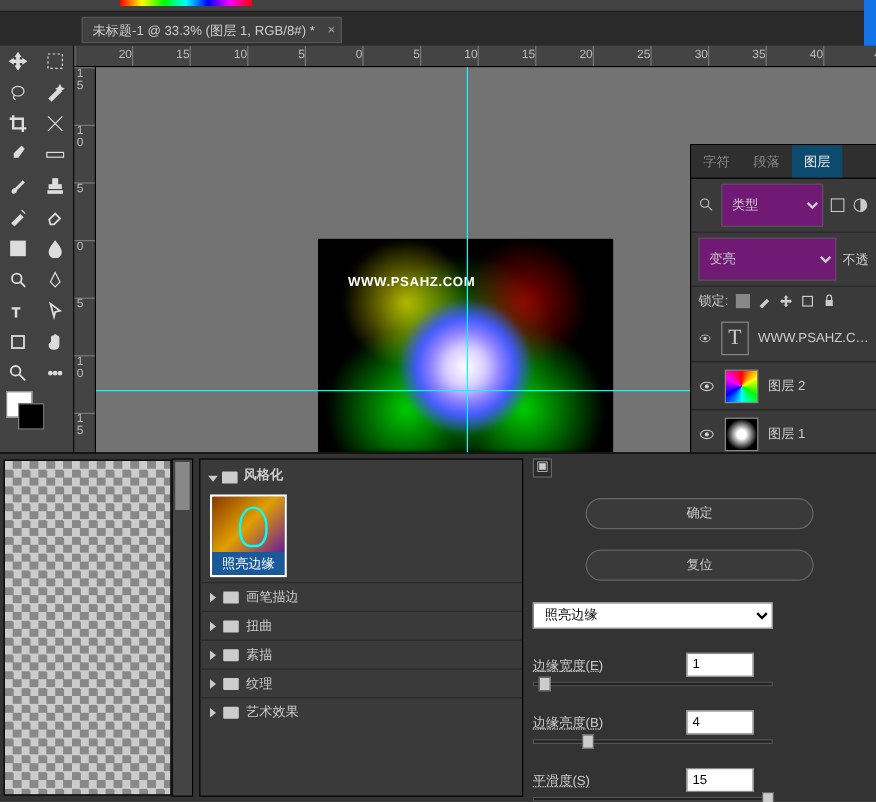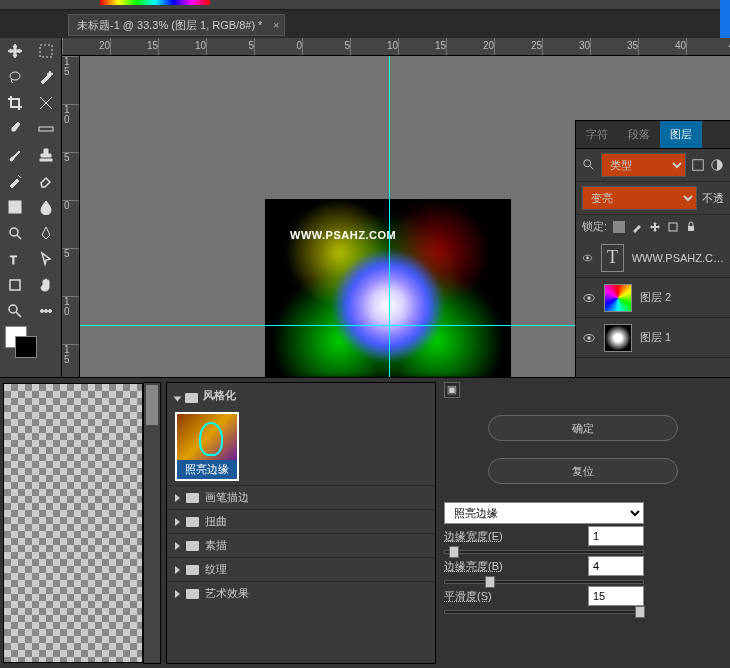--- a/index.html
+++ b/index.html
@@ -27,24 +27,24 @@
 radial-gradient(circle at 30% 80%,rgba(0,255,0,.8) 0%,transparent 30%),
 radial-gradient(circle at 70% 80%,rgba(0,255,0,.8) 0%,transparent 30%),
 radial-gradient(circle at 50% 50%,rgba(0,255,0,.6) 0%,transparent 50%);filter:blur(2px)}
 .watermark{position:absolute;top:30px;left:25px;color:#fff;font-size:11px;font-weight:bold;letter-spacing:0.5px}
 .guide-v{position:absolute;top:0;bottom:0;width:1px;background:#0ff;left:309px}
 .guide-h{position:absolute;left:0;right:0;height:1px;background:#0ff;top:269px}
 .accent{position:absolute;right:0;top:0;width:10px;height:120px;background:#1473e6}
 .panel-container{position:absolute;right:0;top:120px;width:155px;height:257px;background:#3a3a3a;border-left:1px solid #000;border-top:1px solid #000}
 .panel-tabs{display:flex;height:28px;background:#2f2f2f;border-bottom:1px solid #000}
 .panel-tab{padding:6px 10px;color:#888}
-.panel-tab.active{background:#0369a1;color:#eee}
+.panel-tab.active{background:#0c4a6e;color:#eee}
 .panel-row{display:flex;align-items:center;padding:4px 6px;gap:5px;border-bottom:1px solid #2a2a2a}
 .search-ic{width:14px;height:14px}
-.sel{background:#c2410c;border:1px solid #555;color:#ccc;height:24px;flex:1;padding:0 4px}
+.sel{background:#701a75;border:1px solid #555;color:#ccc;height:36px;flex:1;padding:0 4px}
 .lock-row{font-size:11px;padding:4px 6px;display:flex;align-items:center;gap:6px}
 .layer{display:flex;align-items:center;padding:6px;gap:8px;border-bottom:1px solid #222;height:40px}
 .eye{width:14px;height:14px}
 .thumb{width:28px;height:28px;border:1px solid #888;background:#000;display:flex;align-items:center;justify-content:center}
 .thumb.text{font-size:18px;color:#ccc;background:#3a3a3a;font-family:serif}
 .thumb.rainbow{background:conic-gradient(red,yellow,lime,cyan,blue,magenta,red)}
 .thumb.bw{background:radial-gradient(circle,#fff 20%,#000 70%)}
 
 .bottom-section{position:absolute;top:377px;left:0;right:0;height:291px;background:#333;border-top:1px solid #000;display:flex}
 .preview-pane{width:140px;height:280px;background:repeating-conic-gradient(#888 0 25%,#ccc 0 50%) 0 0/14px 14px;margin:5px 0 0 3px;border:1px solid #000;position:relative}
@@ -57,21 +57,21 @@
 .tree-thumb-img{height:46px;background:linear-gradient(135deg,#8a3a00,#e0a000,#6a1a9a);position:relative}
 .tree-thumb-img::after{content:"";position:absolute;left:22px;top:8px;width:20px;height:30px;border:2px solid #0ff;border-radius:50% 50% 40% 40%}
 .tree-thumb-label{background:#1a5a9a;color:#fff;padding:2px;font-size:11px}
 .tree-item{padding:4px 8px;display:flex;align-items:center;gap:6px;border-top:1px solid #2a2a2a}
 .tri{width:0;height:0;border-left:5px solid #ccc;border-top:4px solid transparent;border-bottom:4px solid transparent}
 .folder{width:13px;height:10px;background:#ccc;border-radius:1px}
 .right-controls{flex:1;padding:4px 8px;position:relative}
 .collapse-btn{width:16px;height:16px;border:1px solid #666;background:#2a2a2a;text-align:center;line-height:12px;margin-bottom:4px}
 .btn{width:190px;height:26px;border:1px solid #666;background:#3a3a3a;border-radius:13px;text-align:center;line-height:24px;margin:17px auto 6px}
 .filter-select{width:200px;height:22px;background:#fff;color:#000;border:1px solid #888;padding:2px 5px;margin-top:12px}
-.param-row{display:flex;align-items:center;margin-top:2px;gap:24px}
+.param-row{display:flex;align-items:center;margin-top:20px;gap:8px}
 .param-label{width:120px;text-decoration:underline;text-decoration-style:dotted}
 .param-input{width:56px;height:20px;background:#fff;color:#000;border:1px solid #888;text-align:left;padding:0 4px}
 .slider{width:200px;height:4px;background:#222;margin-top:4px;position:relative;border:1px solid #555}
 .slider-thumb{position:absolute;top:-5px;width:10px;height:12px;background:#ccc;border:1px solid #666}
 </style>
 </head>
 <body>
 
 <div class="top-section">
   <div class="top-menubar">

